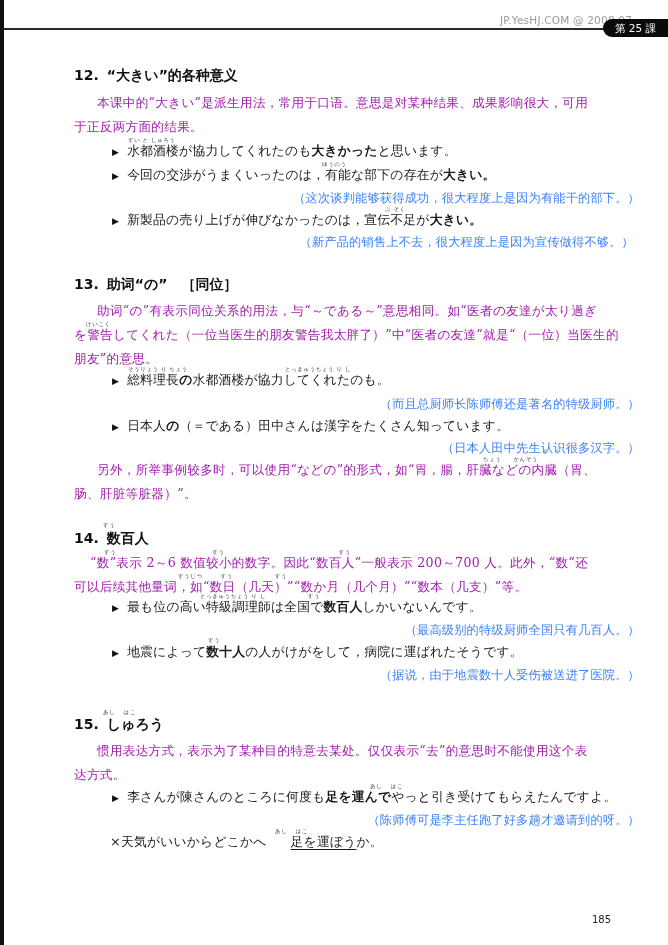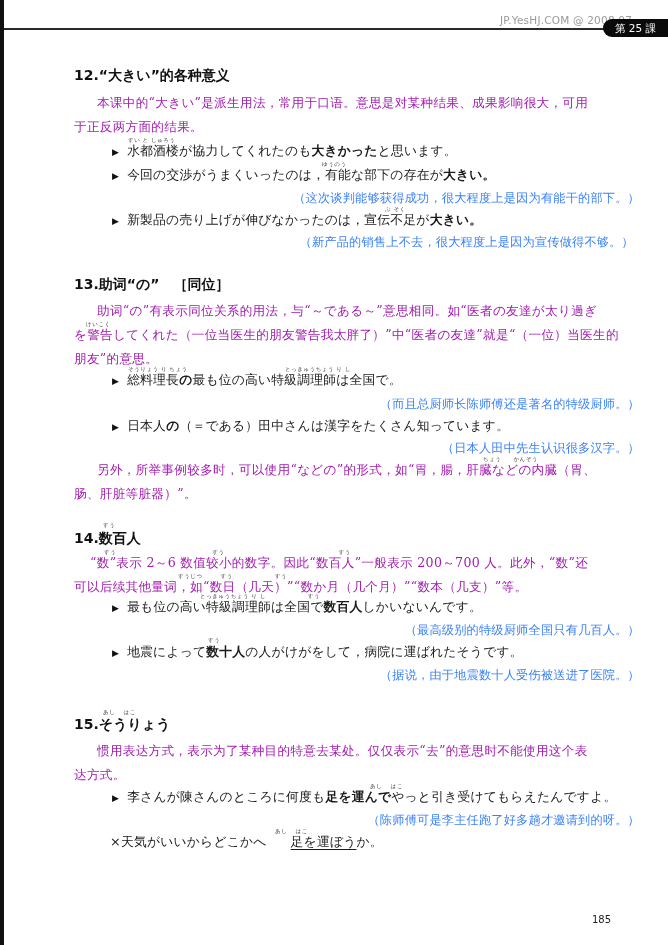--- a/index.html
+++ b/index.html
@@ -27,21 +27,21 @@
       border-radius: 9px 0 0 9px;
       font-family: "DejaVu Sans", "Liberation Sans", sans-serif;
       font-size: 10.5px; line-height: 18px; padding-left: 12px;
     }
     .page { position: absolute; left: 0; top: 0; width: 668px; }
     .abs { position: absolute; white-space: nowrap; }
     .heading {
       font-family: "DejaVu Sans", "Liberation Sans", sans-serif;
       font-weight: bold; font-size: 14px; color: #111;
     }
-    .heading .num { font-weight: bold; }
+    .heading .num { font-weight: bold; margin-right: 8px; }
     .para { font-size: 12.6px; color: #a21caf; letter-spacing: 0.3px; }
     .ex { font-size: 12.8px; color: #1a1a1a; font-family: "DejaVu Sans", "Liberation Sans", sans-serif; letter-spacing: 0.2px; }
     .ex .tri { font-size: 9px; margin-right: 8px; color: #111; }
     .ex b, .heading b { font-weight: bold; }
     .trans { font-size: 12.2px; color: #3b82f6; letter-spacing: 0.2px; }
     .ruby { font-size: 5.5px; color: #333; font-family: "DejaVu Sans", "Liberation Sans", sans-serif; letter-spacing: 0.5px; }
     .underline { text-decoration: underline; text-underline-offset: 3px; margin-left: 24px; }
     .page-num {
       position: absolute; top: 914px; left: 592px;
       font-family: "DejaVu Sans", "Liberation Sans", sans-serif; font-size: 10px; color: #222;
@@ -84,21 +84,21 @@
     <span class="num">13.</span><span>助词“の”　［同位］</span>
   </div>
   <div class="abs para" style="left:97px; top:303px;">助词“の”有表示同位关系的用法，与“～である～”意思相同。如“医者の友達が太り過ぎ</div>
   <div class="abs ruby" style="left:86px; top:321px;">けいこく</div>
   <div class="abs para" style="left:74px; top:327px;">を警告してくれた（一位当医生的朋友警告我太胖了）”中“医者の友達”就是“（一位）当医生的</div>
   <div class="abs para" style="left:74px; top:351px;">朋友”的意思。</div>
 
   <div class="abs ruby" style="left:128px; top:366px;">そうりょう り ちょう</div>
   <div class="abs ruby" style="left:285px; top:366px;">とっきゅうちょう り し</div>
   <div class="abs ex" style="left:112px; top:372px;">
-    <span class="tri">▶</span><span>総料理長</span><b>の</b><span>最も位の高い特級調理師は全国で。</span>
+    <span class="tri">▶</span><span>総料理長</span><b>の</b><span>水都酒楼が協力してくれたのも。</span>
   </div>
   <div class="abs trans" style="right:28px; top:396px;">（而且总厨师长陈师傅还是著名的特级厨师。）</div>
 
   <div class="abs ex" style="left:112px; top:418px;">
     <span class="tri">▶</span><span>日本人</span><b>の</b><span>（＝である）田中さんは漢字をたくさん知っています。</span>
   </div>
   <div class="abs trans" style="right:28px; top:440px;">（日本人田中先生认识很多汉字。）</div>
 
   <div class="abs ruby" style="left:483px; top:456px;">ちょう　　かんぞう</div>
   <div class="abs para" style="left:97px; top:462px;">另外，所举事例较多时，可以使用“などの”的形式，如“胃，腸，肝臓などの内臓（胃、</div>
@@ -120,21 +120,21 @@
   <div class="abs trans" style="right:28px; top:622px;">（最高级别的特级厨师全国只有几百人。）</div>
 
   <div class="abs ruby" style="left:208px; top:637px;">すう</div>
   <div class="abs ex" style="left:112px; top:644px;">
     <span class="tri">▶</span><span>地震によって</span><b>数十人</b><span>の人がけがをして，病院に運ばれたそうです。</span>
   </div>
   <div class="abs trans" style="right:28px; top:667px;">（据说，由于地震数十人受伤被送进了医院。）</div>
 
   <div class="abs ruby" style="left:103px; top:709px;">あし　 はこ</div>
   <div class="abs heading" style="left:74px; top:716px;">
-    <span class="num">15.</span><span>そうりょう</span>
+    <span class="num">15.</span><span>しゅろう</span>
   </div>
   <div class="abs para" style="left:97px; top:743px;">惯用表达方式，表示为了某种目的特意去某处。仅仅表示“去”的意思时不能使用这个表</div>
   <div class="abs para" style="left:74px; top:767px;">达方式。</div>
 
   <div class="abs ruby" style="left:370px; top:783px;">あし　 はこ</div>
   <div class="abs ex" style="left:112px; top:789px;">
     <span class="tri">▶</span><span>李さんが陳さんのところに何度も</span><b>足を運んで</b><span>やっと引き受けてもらえたんですよ。</span>
   </div>
   <div class="abs trans" style="right:28px; top:812px;">（陈师傅可是李主任跑了好多趟才邀请到的呀。）</div>
 

